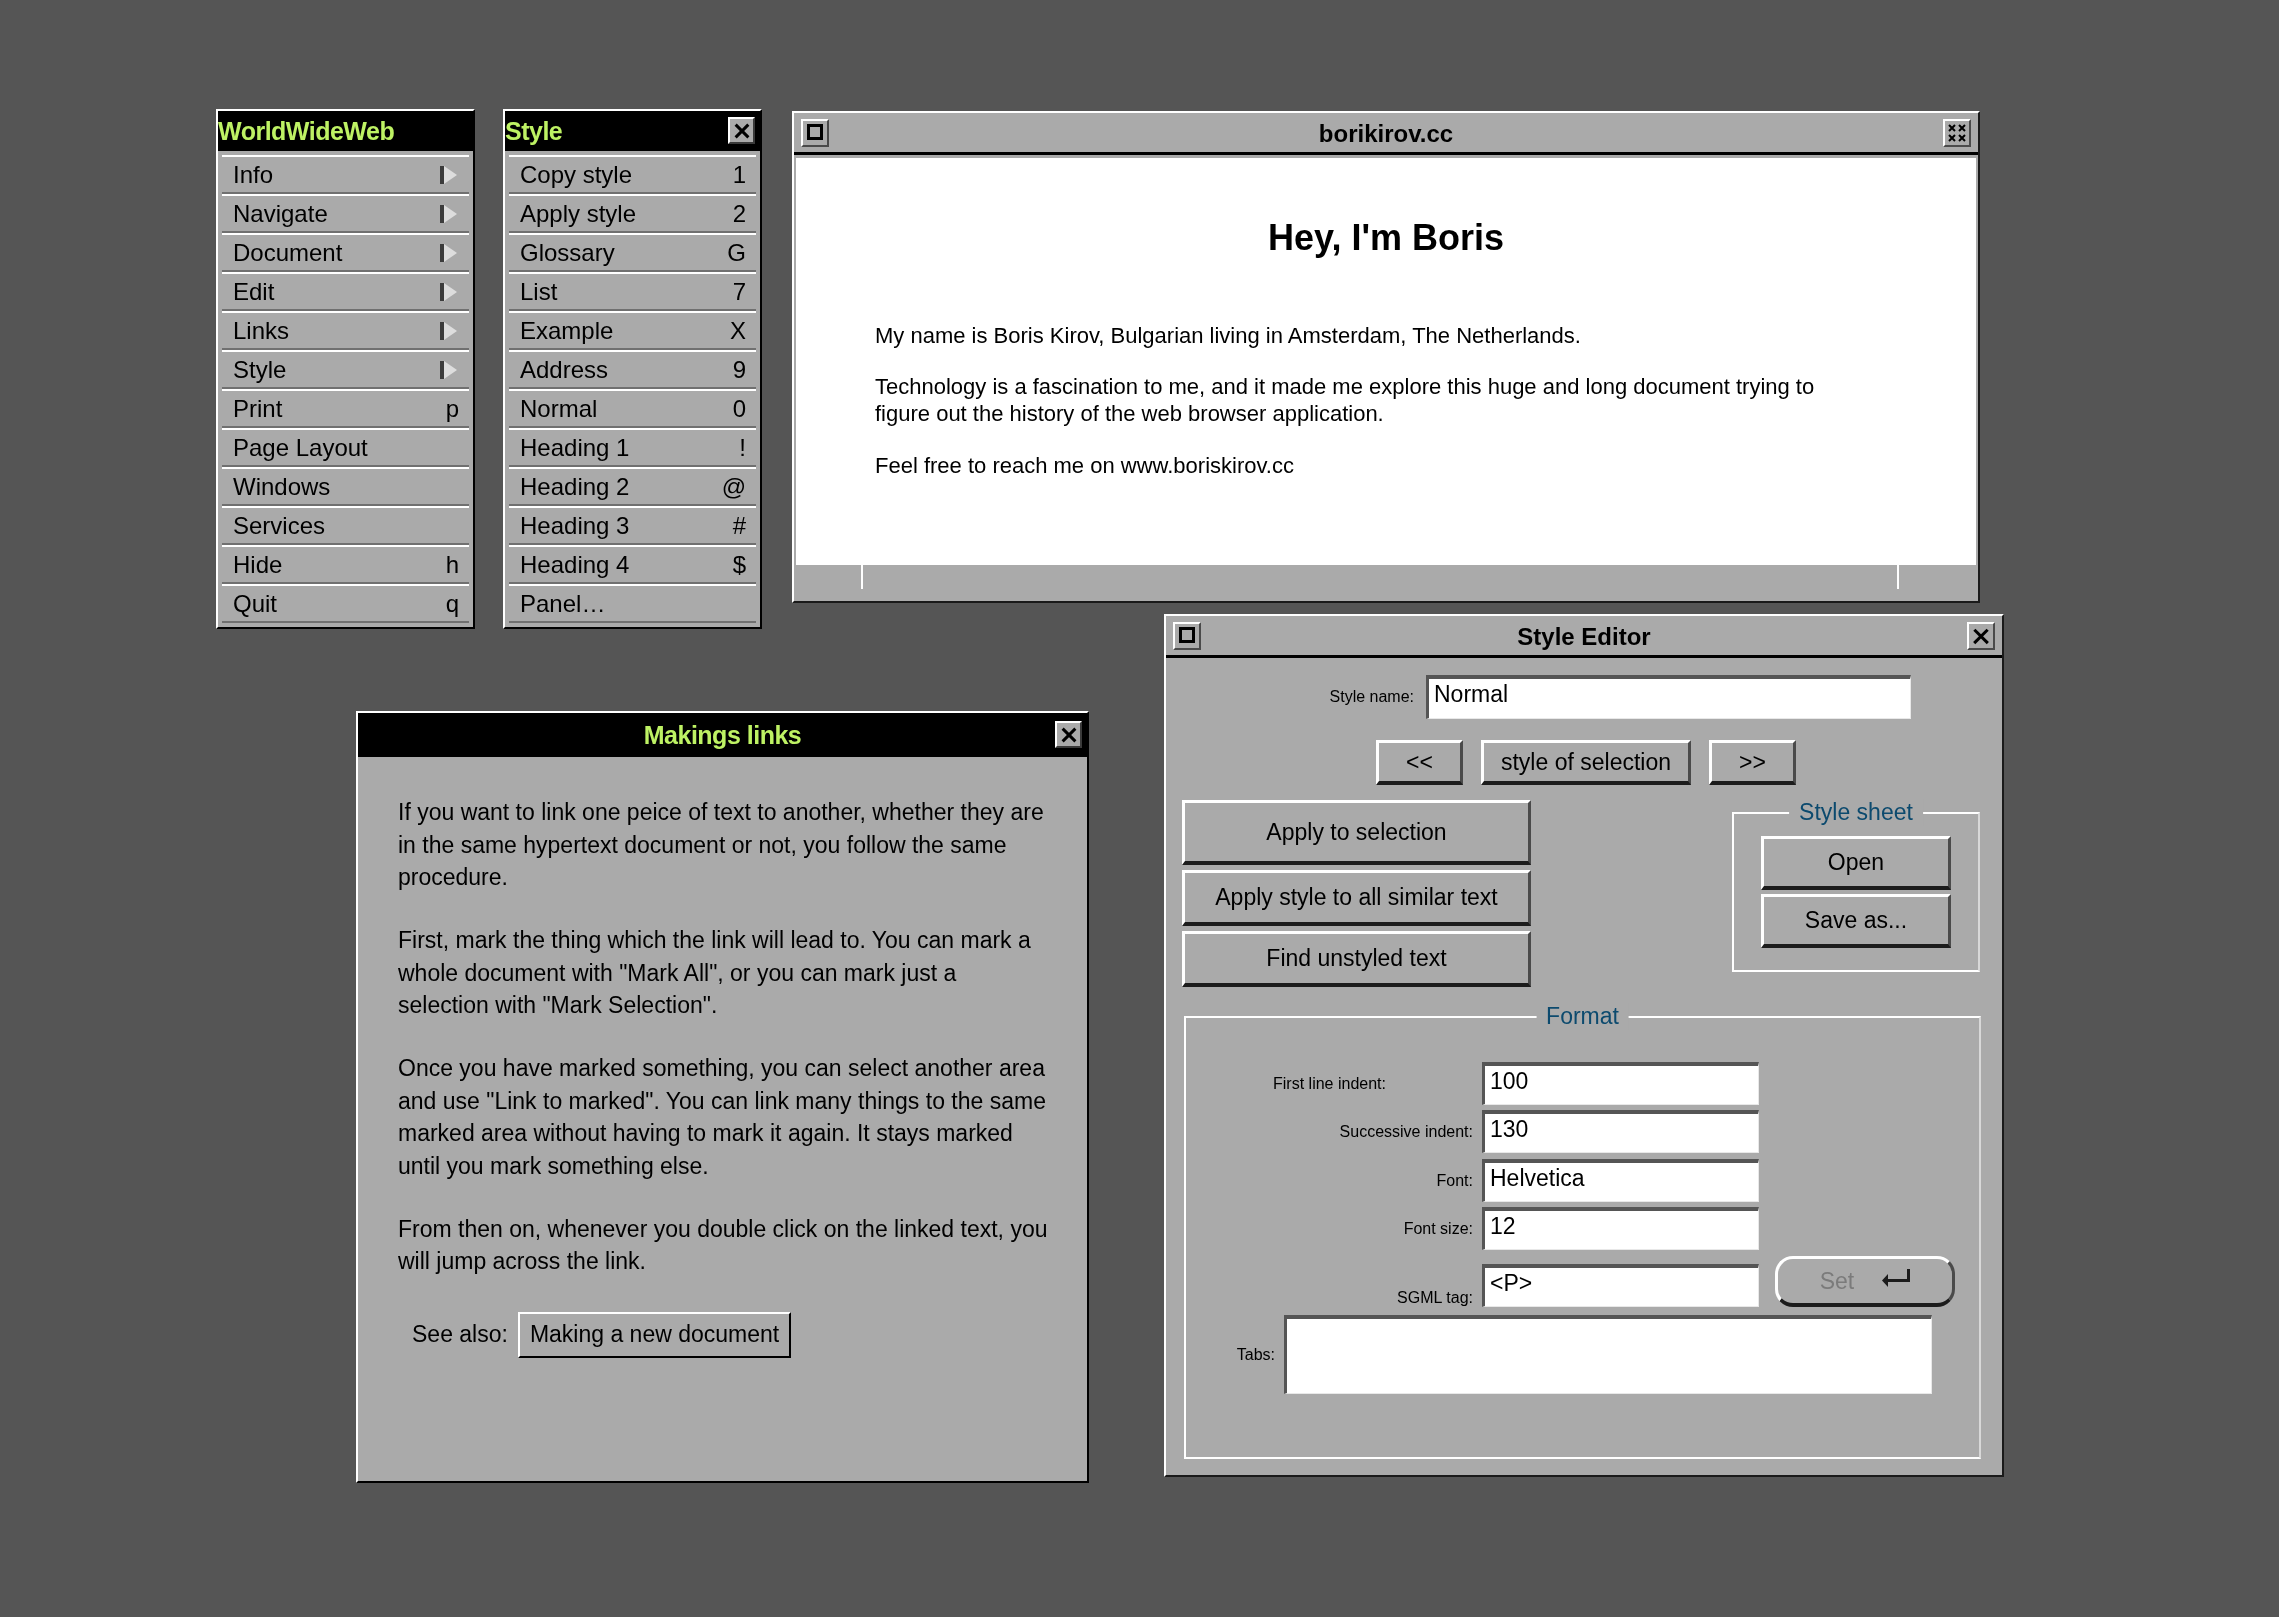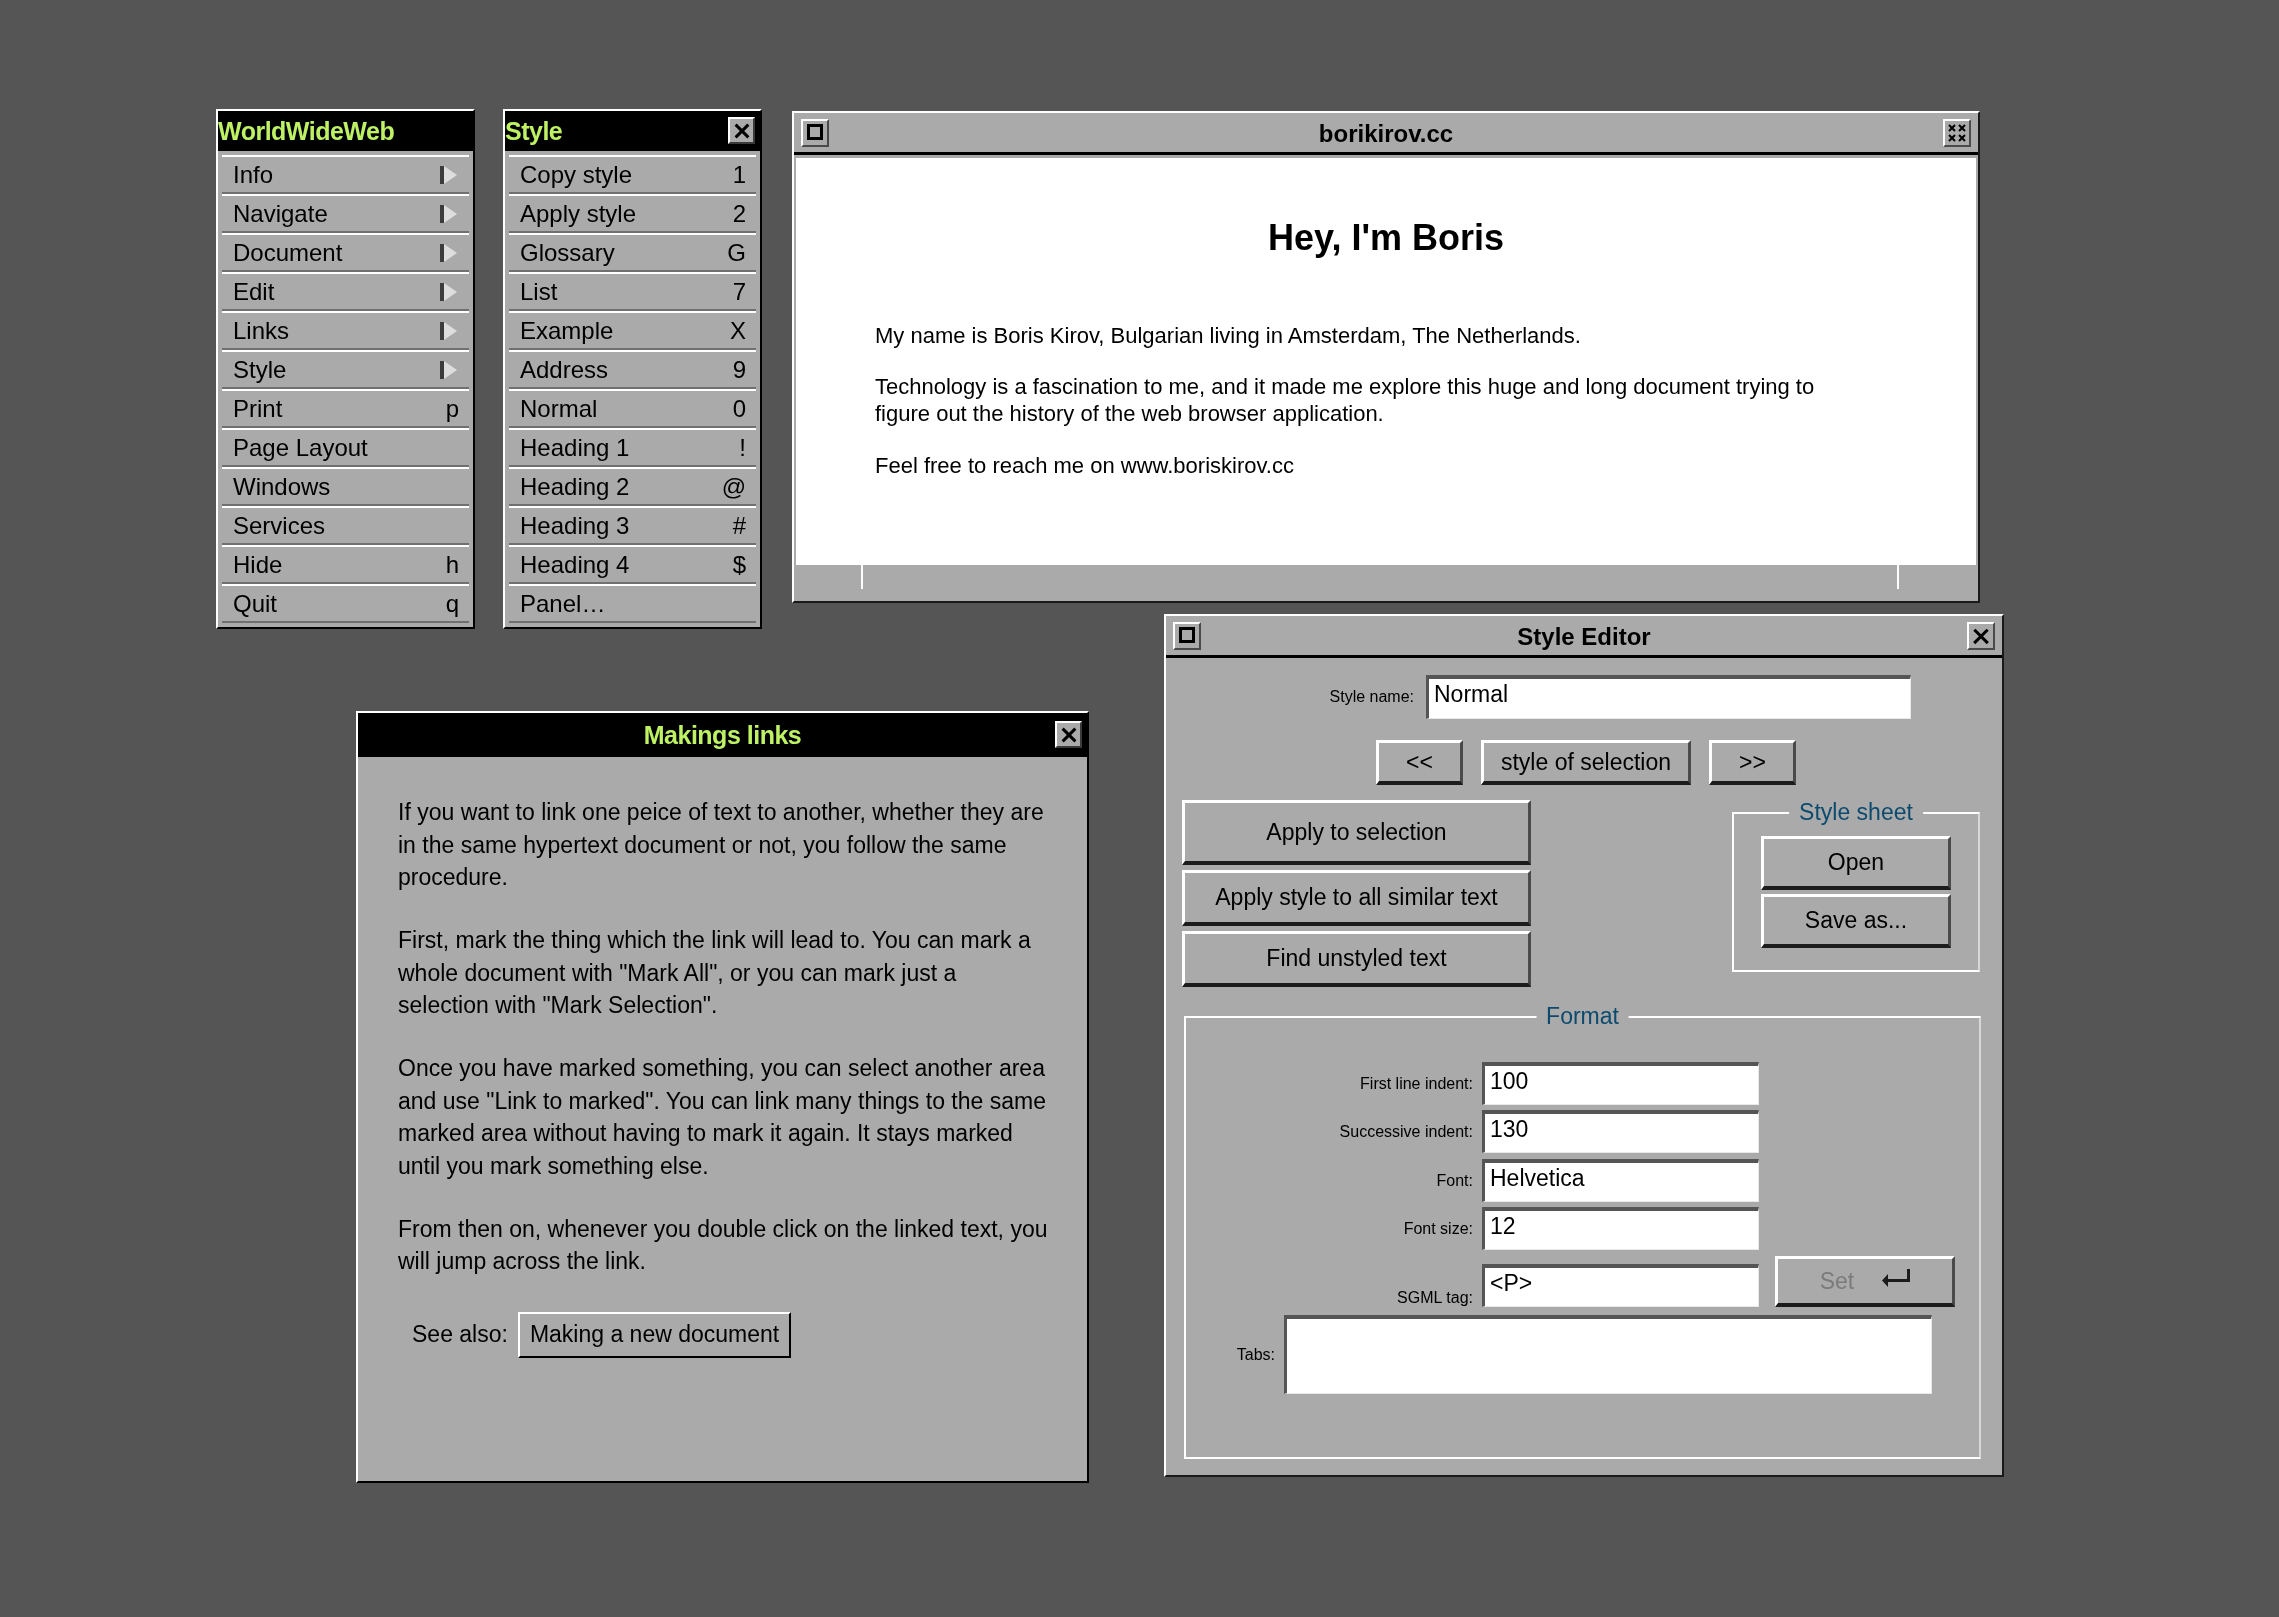--- a/index.html
+++ b/index.html
@@ -466,21 +466,21 @@
     <div class="groupbox" style="left:566px; top:196px; width:248px; height:160px;">
       <span class="gb-title">Style sheet</span>
       <div class="btn" style="position:absolute; left:27px; top:22px; width:190px; height:54px;">Open</div>
       <div class="btn" style="position:absolute; left:27px; top:80px; width:190px; height:54px;">Save as...</div>
     </div>
 
     <div class="groupbox" style="left:18px; top:400px; width:797px; height:443px;">
       <span class="gb-title">Format</span>
 
       <div style="position:absolute; left:0; top:44px; width:100%; display:flex; align-items:center;">
-        <div class="se-label" style="width:287px;">First line indent:</div>
+        <div class="se-label" style="width:287px;text-align:center;">First line indent:</div>
         <div class="field" style="margin-left:9px; width:277px; height:43px;">100</div>
       </div>
 
       <div style="position:absolute; left:0; top:92px; width:100%; display:flex; align-items:center;">
         <div class="se-label" style="width:287px;">Successive indent:</div>
         <div class="field" style="margin-left:9px; width:277px; height:43px;">130</div>
       </div>
 
       <div style="position:absolute; left:0; top:141px; width:100%; display:flex; align-items:center;">
         <div class="se-label" style="width:287px;">Font:</div>
@@ -488,21 +488,21 @@
       </div>
 
       <div style="position:absolute; left:0; top:189px; width:100%; display:flex; align-items:center;">
         <div class="se-label" style="width:287px;">Font size:</div>
         <div class="field" style="margin-left:9px; width:277px; height:43px;">12</div>
       </div>
 
       <div style="position:absolute; left:0; top:238px; width:100%; display:flex; align-items:flex-end;">
         <div class="se-label" style="width:287px;">SGML tag:</div>
         <div class="field" style="margin-left:9px; width:277px; height:43px;">&lt;P&gt;</div>
-        <div class="btn disabled" style="margin-left:16px; width:180px; height:51px;">
+        <div class="btn disabled" style="margin-left:16px; width:180px; height:51px;border-radius:18px;">
           <span>Set</span>
           <span class="retglyph">
             <svg width="30" height="24" viewBox="0 0 30 24">
               <path d="M27 3 L27 13 L8 13 L8 8 L2 14.5 L8 21 L8 16 L30 16 L30 3 Z" fill="#1c1c1c"></path>
             </svg>
           </span>
         </div>
       </div>
 
       <div style="position:absolute; left:0; top:297px; width:100%; display:flex; align-items:center;">

